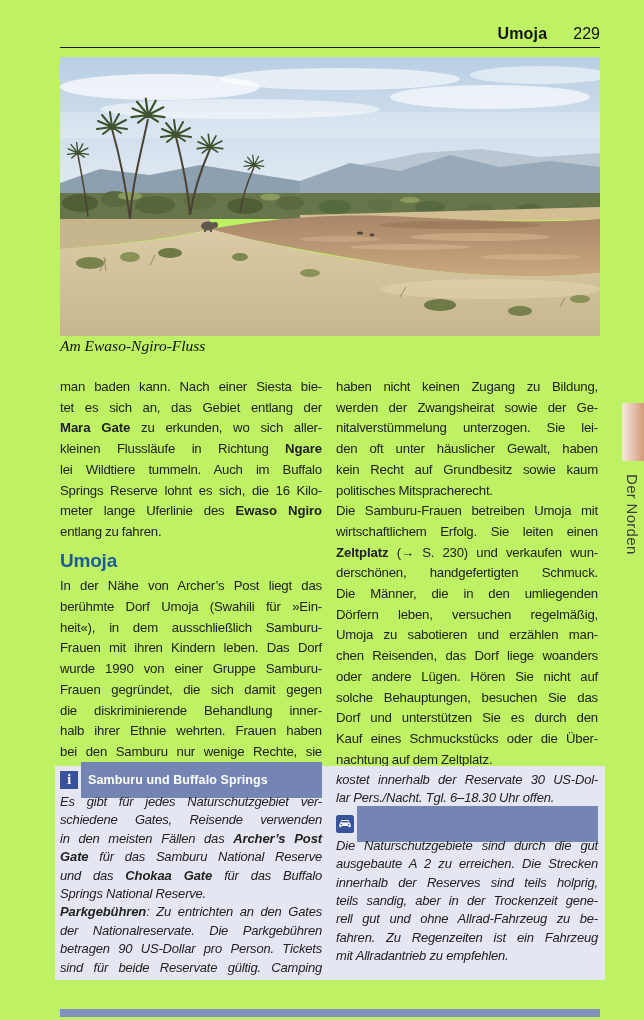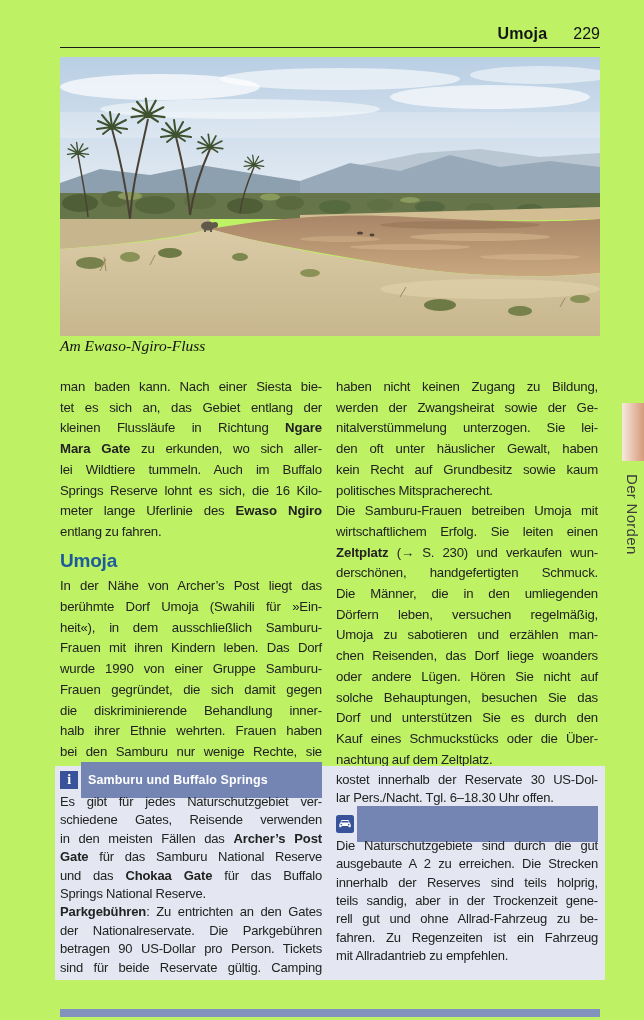--- a/index.html
+++ b/index.html
@@ -21,21 +21,21 @@
   .columns{position:absolute;top:377px;left:60px;width:540px;display:flex;gap:14px;}
   .col{width:262px;font-size:13.2px;line-height:20.7px;letter-spacing:-0.2px;word-spacing:-0.3px;}
   .tline{text-align:justify;text-align-last:justify;white-space:nowrap;}
   .tline.last{text-align-last:left;}
   .tline b{letter-spacing:-0.1px;}
   .col-heading{color:#1e5b9c;font-size:19px;font-weight:bold;margin:8px 0 5px;letter-spacing:-0.2px;}
   
   .infobox{position:absolute;top:766px;left:55px;width:550px;height:214px;background:#e4e7f1;
     box-sizing:border-box;padding:5px 7px 0 5px;display:flex;gap:14px;}
   .ib-col{width:262px;font-size:13px;line-height:18.4px;letter-spacing:-0.2px;}
-  .ib-col .tline{white-space:nowrap;}
+  .ib-col .tline{white-space:nowrap;font-style:italic;}
   .ib-head{display:flex;align-items:center;gap:3px;height:18px;margin-bottom:4px;}
   .ib-head.car{margin-top:7px;}
   .ib-icon{width:18px;height:18px;background:#39539b;color:#fff;flex:0 0 18px;
     font-family:"Liberation Serif",serif;font-weight:bold;font-size:14px;
     display:flex;align-items:center;justify-content:center;}
   .ib-bar{flex:1;height:36px;background:#7485b3;color:#fff;font-size:12.5px;font-weight:bold;
     display:flex;align-items:center;padding-left:7px;letter-spacing:.1px;}
   .car-badge{width:18px;height:18px;flex:0 0 18px;}
   
   .side-tab{position:absolute;right:0;top:403px;width:22px;height:58px;
@@ -172,22 +172,22 @@
       </g>
     </svg>
   </figure>
 
   <figcaption class="caption">Am Ewaso-Ngiro-Fluss</figcaption>
 
   <main class="columns">
     <div class="col">
         <div class="tline">man baden kann. Nach einer Siesta bie-</div>
         <div class="tline">tet es sich an, das Gebiet entlang der</div>
+        <div class="tline"><b>Mara Gate</b> zu erkunden, wo sich aller-</div>
         <div class="tline">kleinen Flussläufe in Richtung <b>Ngare</b></div>
-        <div class="tline"><b>Mara Gate</b> zu erkunden, wo sich aller-</div>
         <div class="tline">lei Wildtiere tummeln. Auch im Buffalo</div>
         <div class="tline">Springs Reserve lohnt es sich, die 16 Kilo-</div>
         <div class="tline">meter lange Uferlinie des <b>Ewaso Ngiro</b></div>
         <div class="tline last">entlang zu fahren.</div>
         <div class="col-heading">Umoja</div>
         <div class="tline">In der Nähe von Archer’s Post liegt das</div>
         <div class="tline">berühmte Dorf Umoja (Swahili für »Ein-</div>
         <div class="tline">heit«), in dem ausschließlich Samburu-</div>
         <div class="tline">Frauen mit ihren Kindern leben. Das Dorf</div>
         <div class="tline">wurde 1990 von einer Gruppe Samburu-</div>

